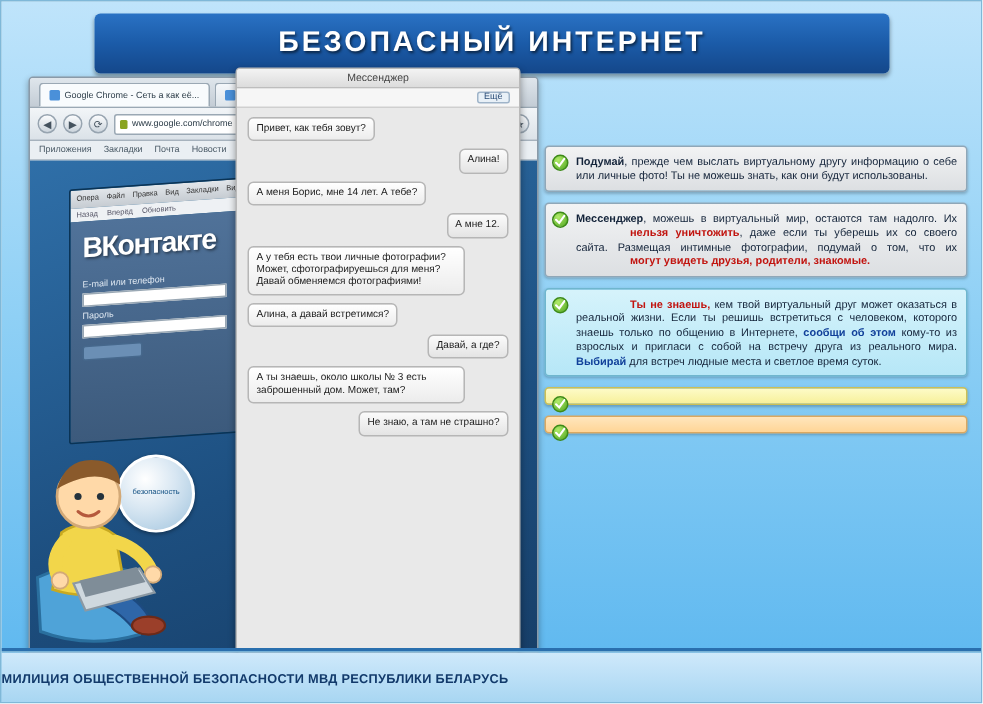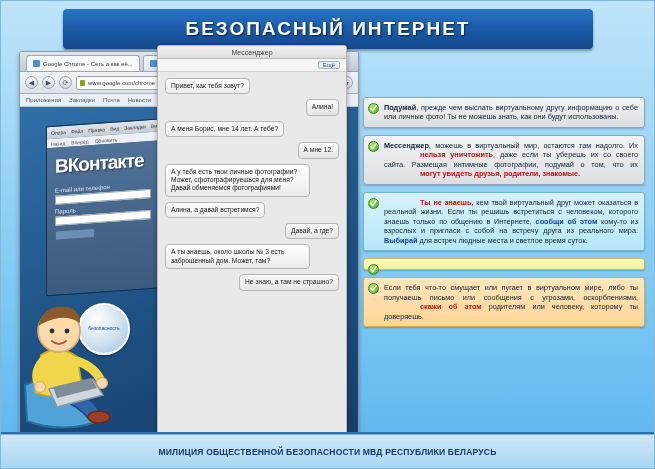--- a/index.html
+++ b/index.html
@@ -169,21 +169,21 @@
   .b { font-weight:bold; }
   .red { color:#c1140f; font-weight:bold;margin-left:36px; }
   .blue { color:#11409a; font-weight:bold; }
   
   .boy { position:absolute; left:6px; top:292px; width:120px; height:145px; }
   
   .footer {
     position:absolute; left:0; bottom:0; width:100%; height:34px;
     background:linear-gradient(180deg,#cfe9fb,#a8d6f2);
     border-top:1px solid #79b2d6;
-    display:flex; align-items:center; justify-content:center;
+    display:flex; align-items:center; 
   }
   .footer-text {
     font-size:8.5px; font-weight:bold; color:#123a6b; letter-spacing:.2px;
   }
   .footer-line {
     position:absolute; left:0; bottom:34px; width:100%; height:2px; background:#2a6fae;
   }
 </style>
 </head>
 <body>
@@ -304,21 +304,20 @@
             <path d="M1 5 L4 8 L9 1" stroke="#ffffff" stroke-width="2" fill="none" stroke-linecap="round"></path>
           </svg>
       </span>
     </div>
     <div class="card orange">
       <span class="check">
         <svg viewBox="0 0 10 10">
             <path d="M1 5 L4 8 L9 1" stroke="#ffffff" stroke-width="2" fill="none" stroke-linecap="round"></path>
           </svg>
       </span>
-      <span><span>Если тебя что-то смущает или пугает в виртуальном мире, либо ты получаешь письмо или сообщения с угрозами, оскорблениями, </span><span class="red">скажи об этом</span><span> родителям или человеку, которому ты доверяешь.</span></span>
     </div>
   </div>
 
   <svg class="boy" viewBox="0 0 120 145">
 
     <path d="M18 92 q30 -14 62 -4 l6 42 q-34 10 -66 -2 z" fill="#4fa3d8" stroke="#2a6f9e" stroke-width="2"></path>
 
     <path d="M62 96 q22 8 30 22 l-10 8 q-12 -14 -26 -18 z" fill="#2e66a8" stroke="#1d4a80" stroke-width="1.5"></path>
 
     <ellipse cx="92" cy="124" rx="11" ry="6" fill="#9b3f2a" stroke="#6d2a18" stroke-width="1.5"></ellipse>

